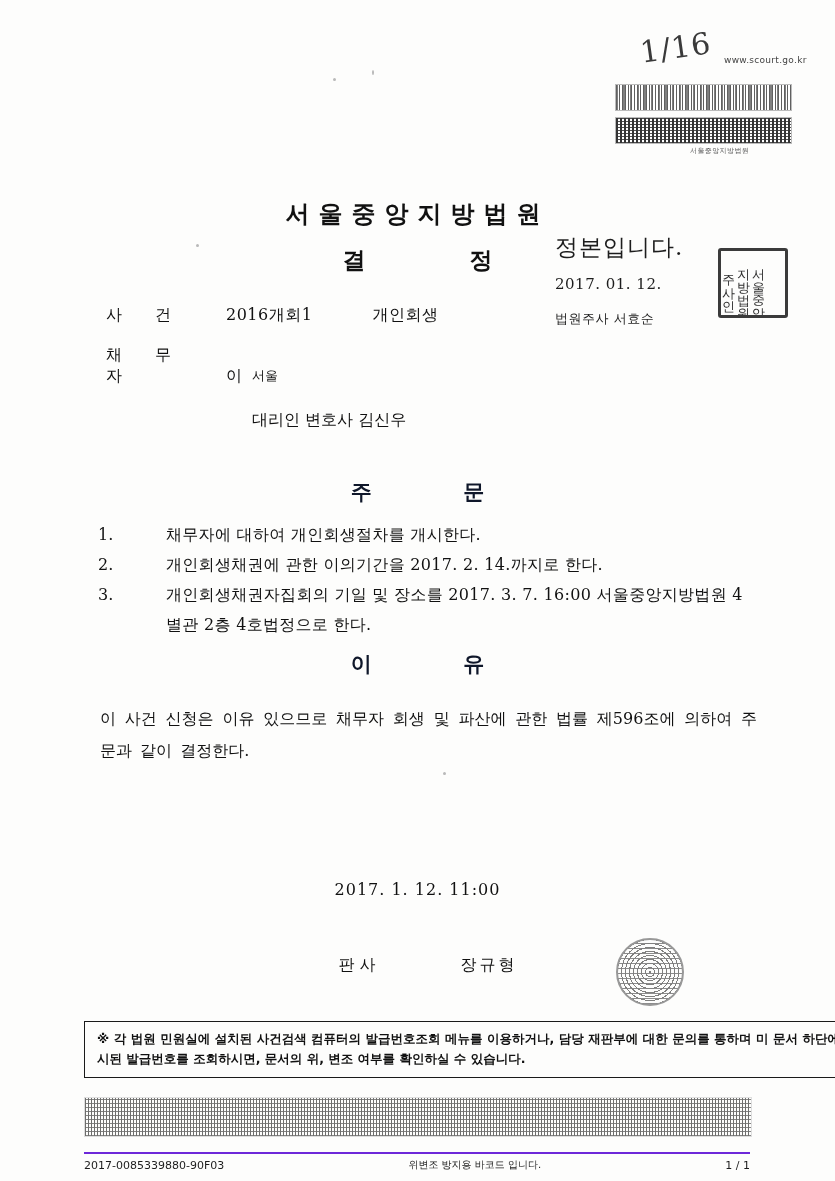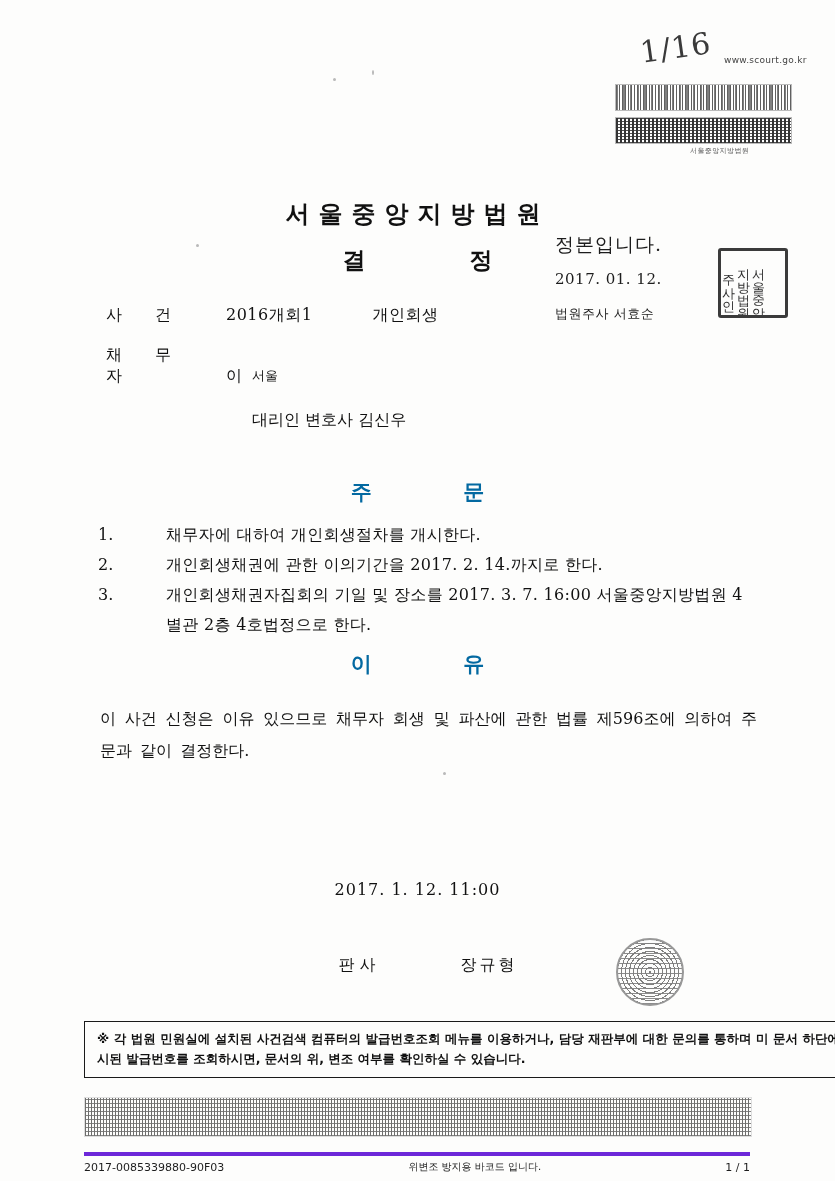--- a/index.html
+++ b/index.html
@@ -92,21 +92,21 @@
     color: #111;
   }
 
   .cert-block {
     position: absolute;
     left: 555px;
     top: 232px;
     font-family: "DejaVu Serif", serif;
     color: #1d1d1d;
   }
-  .cert-line1 { font-size: 19px; letter-spacing: 1px; }
+  .cert-line1 { font-size: 23px; letter-spacing: 1px; }
   .cert-line2 { font-size: 15px; margin-top: 12px; letter-spacing: 0.5px; }
   .cert-line3 { font-size: 13px; margin-top: 17px; letter-spacing: 0.5px; }
 
   .seal {
     position: absolute;
     left: 718px;
     top: 248px;
     width: 70px;
     height: 70px;
     border: 3px solid #3b3b3b;
@@ -142,21 +142,21 @@
   .section-heading {
     position: absolute;
     left: 0;
     right: 0;
     text-align: center;
     font-family: "DejaVu Serif", serif;
     font-size: 21px;
     font-weight: bold;
     letter-spacing: 42px;
     text-indent: 42px;
-    color: #0369a1;
+    color: #0f172a;
   }
 
   .ordered-list {
     position: absolute;
     left: 98px;
     right: 80px;
     font-family: "DejaVu Serif", serif;
     font-size: 16px;
     line-height: 30px;
     color: #111;
@@ -252,21 +252,21 @@
       repeating-linear-gradient(90deg, #222 0px, #222 1px, transparent 1px, transparent 3px),
       repeating-linear-gradient(0deg, #444 0px, #444 1px, transparent 1px, transparent 4px);
     opacity: 0.65;
   }
 
   .footer {
     position: absolute;
     left: 84px;
     top: 1152px;
     width: 666px;
-    border-top: 4px solid #6d28d9;
+    border-top: 2px solid #6d28d9;
     padding-top: 4px;
     display: flex;
     justify-content: space-between;
     align-items: center;
     font-family: "DejaVu Sans", sans-serif;
     font-size: 11px;
     color: #1d1d1d;
   }
   .footer .mid { font-size: 10px; }
   .speck {

